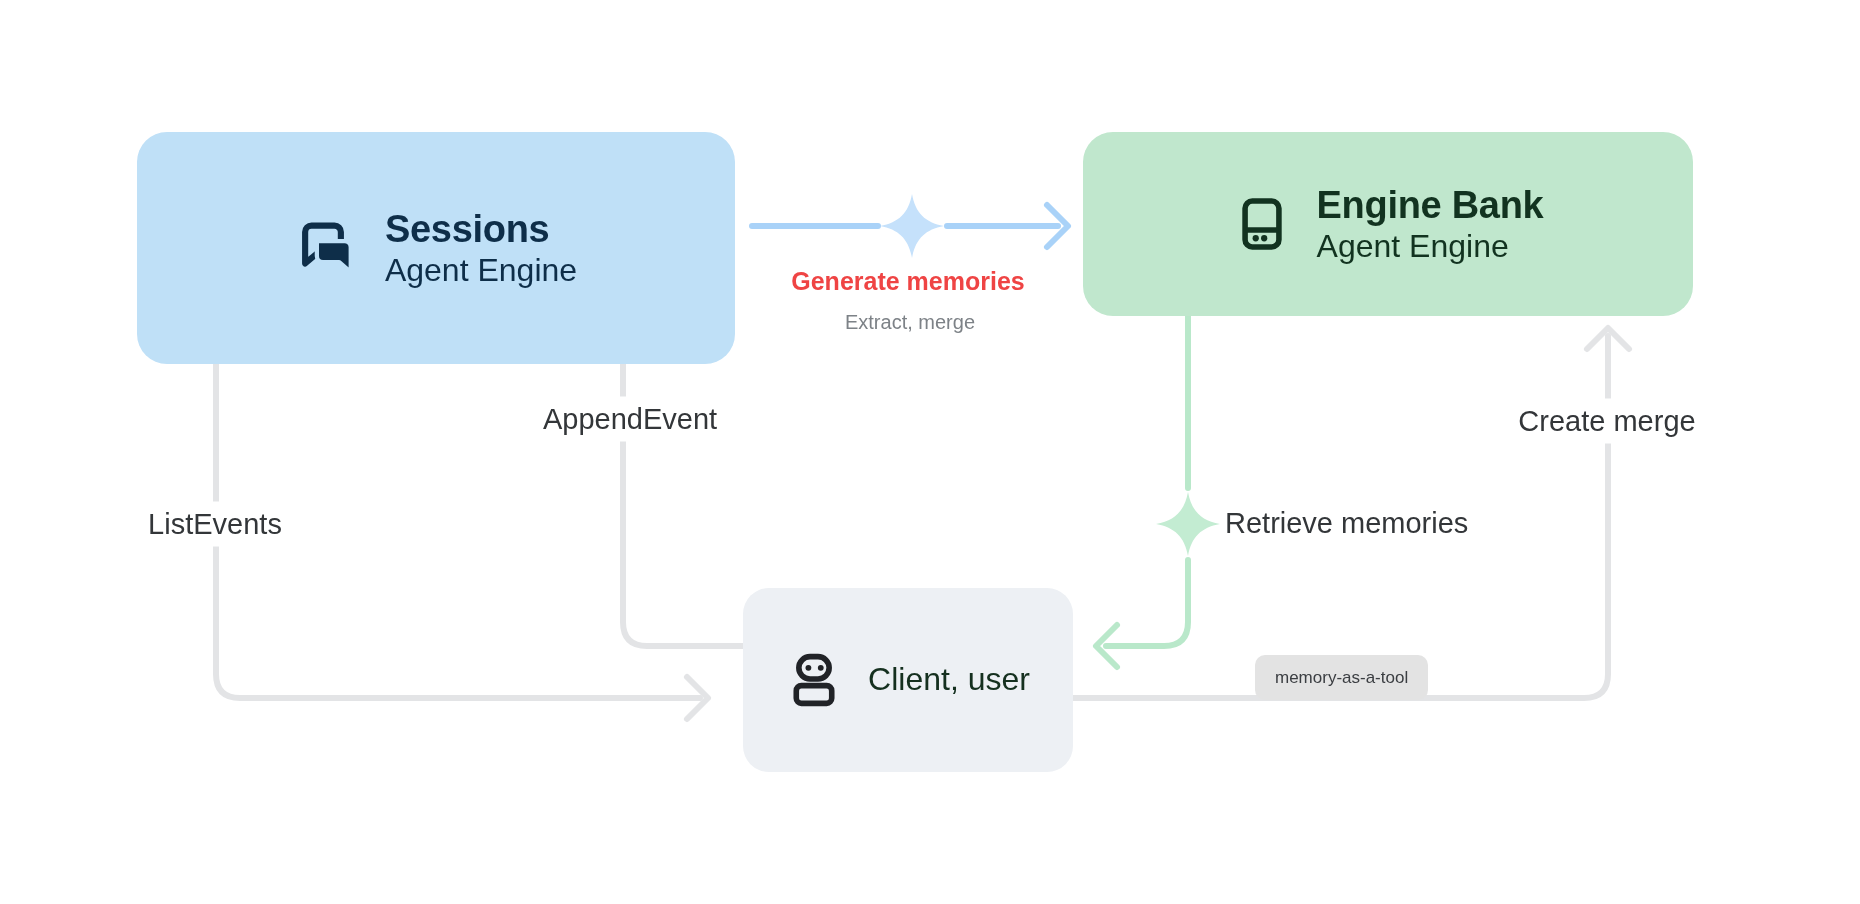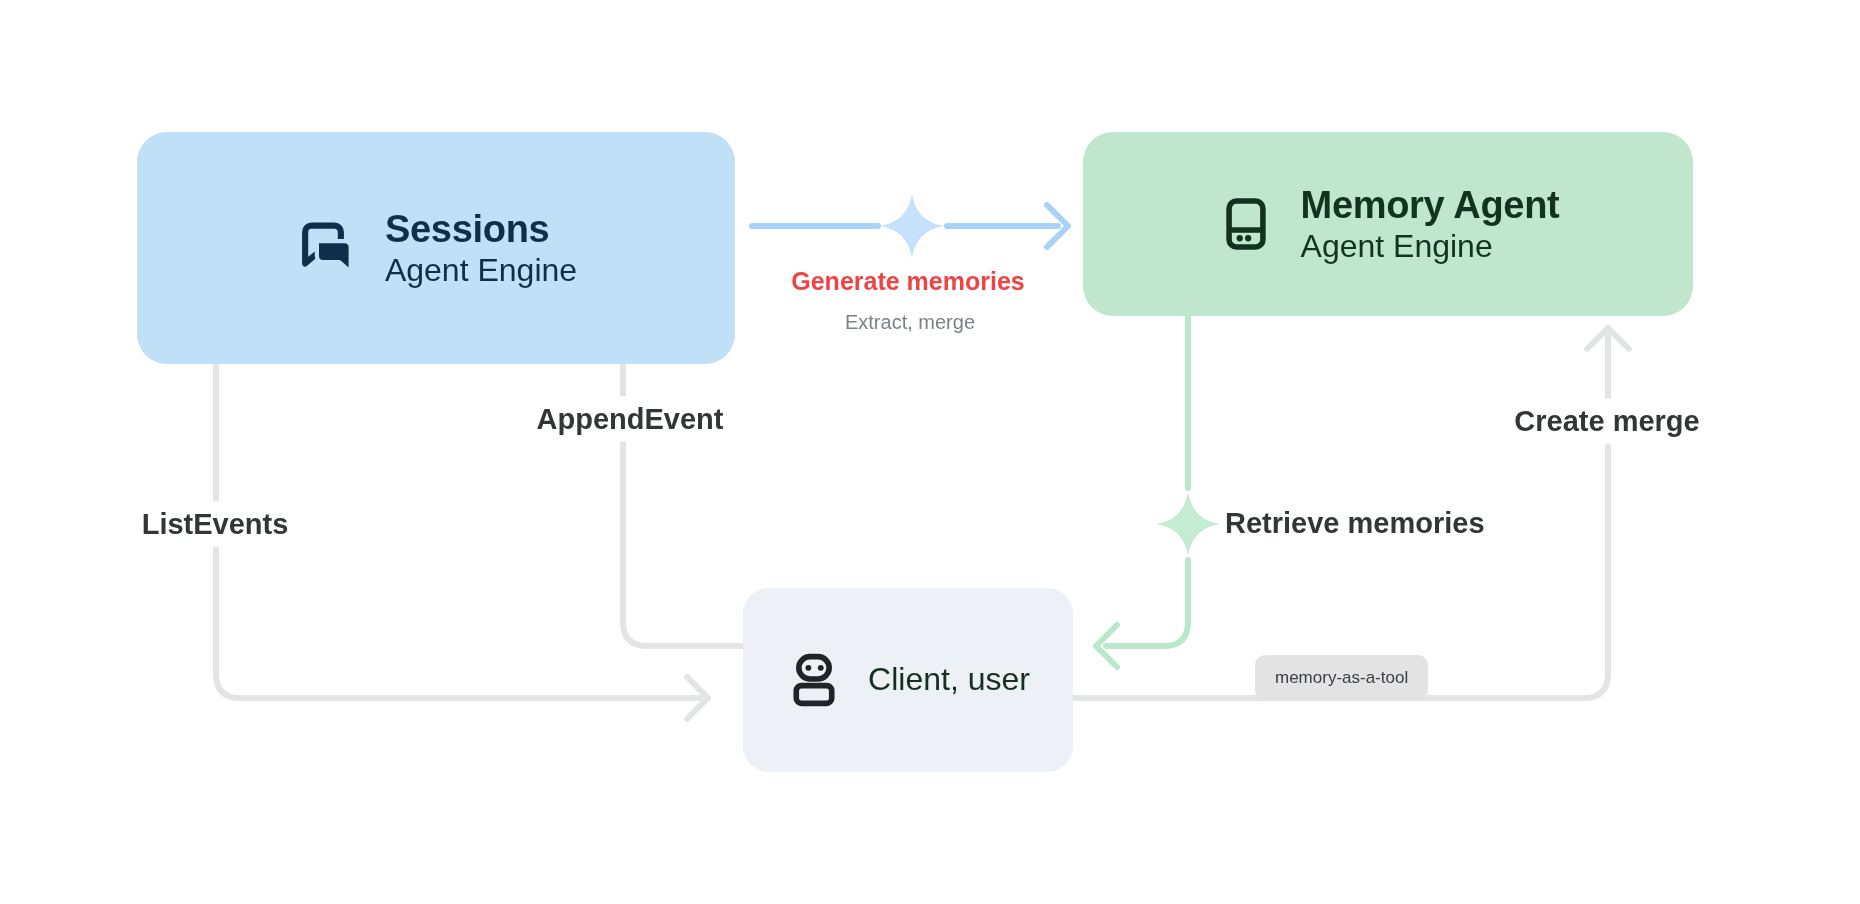--- a/index.html
+++ b/index.html
@@ -24,21 +24,21 @@
   .node .title{font-size:38px;font-weight:600;letter-spacing:-0.3px;}
   .node .subtitle{font-size:32px;font-weight:400;}
   #node-sessions{left:137px;top:132px;width:598px;height:232px;background:var(--sessions-fill,#bfe0f7);color:var(--sessions-text,#0e2e49);}
   #node-memory{left:1083px;top:132px;width:610px;height:184px;background:var(--memory-fill,#c0e7cd);color:var(--memory-text,#123320);}
   #node-agent{left:743px;top:588px;width:330px;height:184px;background:var(--agent-fill,#edf0f4);color:var(--agent-text,#15301f);border-radius:26px;}
   .node .icon{display:flex;align-items:center;}
   #node-agent .icon{color:#212327;}
   
   .edge-label{
     position:absolute;z-index:3;font-size:29px;color:var(--label-text,#333639);
-    white-space:nowrap;transform:translate(-50%,-50%);font-weight:bold;
+    white-space:nowrap;transform:translate(-50%,-50%);
   }
   .edge-label.on-line{background:#fff;padding:6px 10px;}
   .edge-label.strong{font-weight:600;font-size:25px;color:#ef4444;}
   .edge-label.sub{font-weight:400;font-size:20px;color:var(--sublabel-text,#7d8287);}
   .edge-label.left-anchor{transform:translateY(-50%);}
   .badge{
     position:absolute;z-index:3;left:1255px;top:655px;height:45px;
     display:flex;align-items:center;padding:0 20px;border-radius:10px;
     background:var(--badge-bg,#e3e3e3);color:var(--badge-text,#3b3e42);
     font-size:17px;white-space:nowrap;
@@ -97,21 +97,21 @@
   <div class="node" id="node-memory">
     <span class="icon">
       <svg width="58" height="62" viewBox="0 0 24 25">
         <rect x="5" y="3" width="14" height="19" rx="3" fill="none" stroke="currentColor" stroke-width="2.3"></rect>
         <line x1="5" y1="15" x2="19" y2="15" stroke="currentColor" stroke-width="2.3"></line>
         <circle cx="9.4" cy="18.4" r="1.3" fill="currentColor"></circle>
         <circle cx="12.9" cy="18.4" r="1.3" fill="currentColor"></circle>
       </svg>
     </span>
     <span class="txt">
-      <span class="title">Memory Agent</span>
+      <span class="title">Engine Bank</span>
       <span class="subtitle">Agent Engine</span>
     </span>
   </div>
 
   <div class="node" id="node-agent">
     <span class="icon">
       <svg width="56" height="66" viewBox="0 0 24 26">
         <rect x="5.5" y="3" width="13" height="9.6" rx="4.8" fill="none" stroke="currentColor" stroke-width="2.4"></rect>
         <circle cx="9.6" cy="7.8" r="1.25" fill="currentColor"></circle>
         <circle cx="14.9" cy="7.8" r="1.25" fill="currentColor"></circle>

